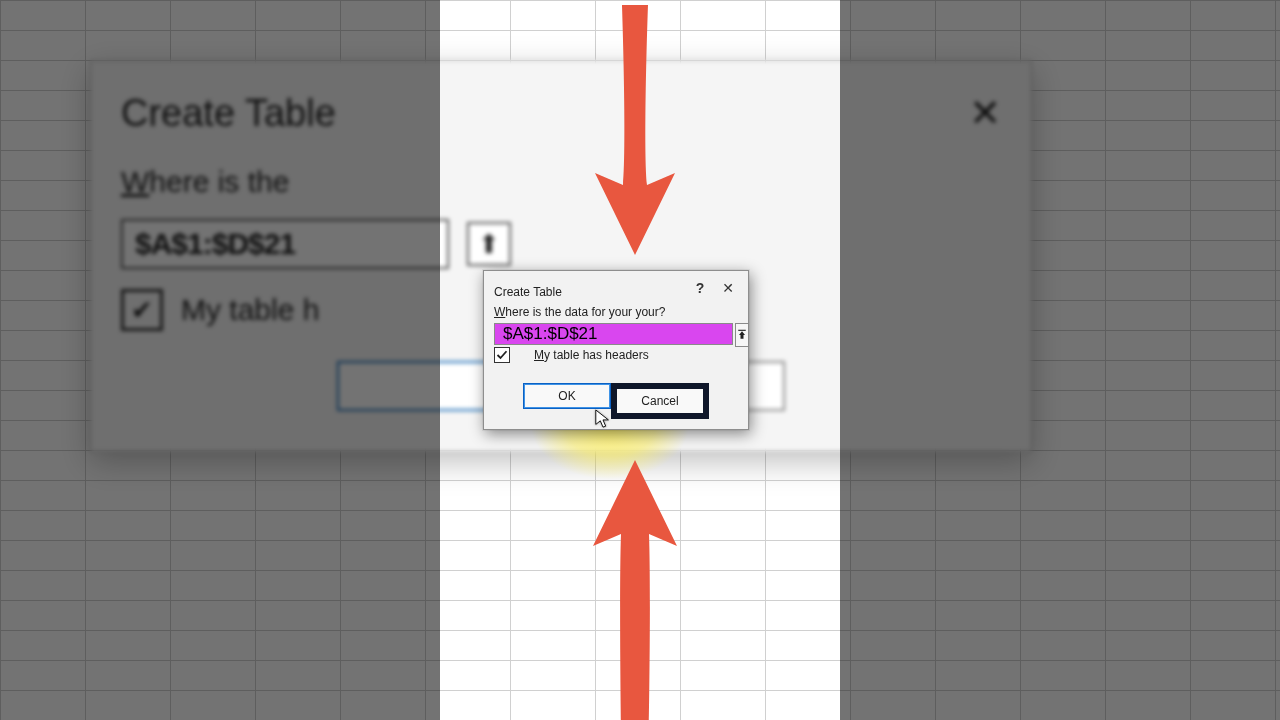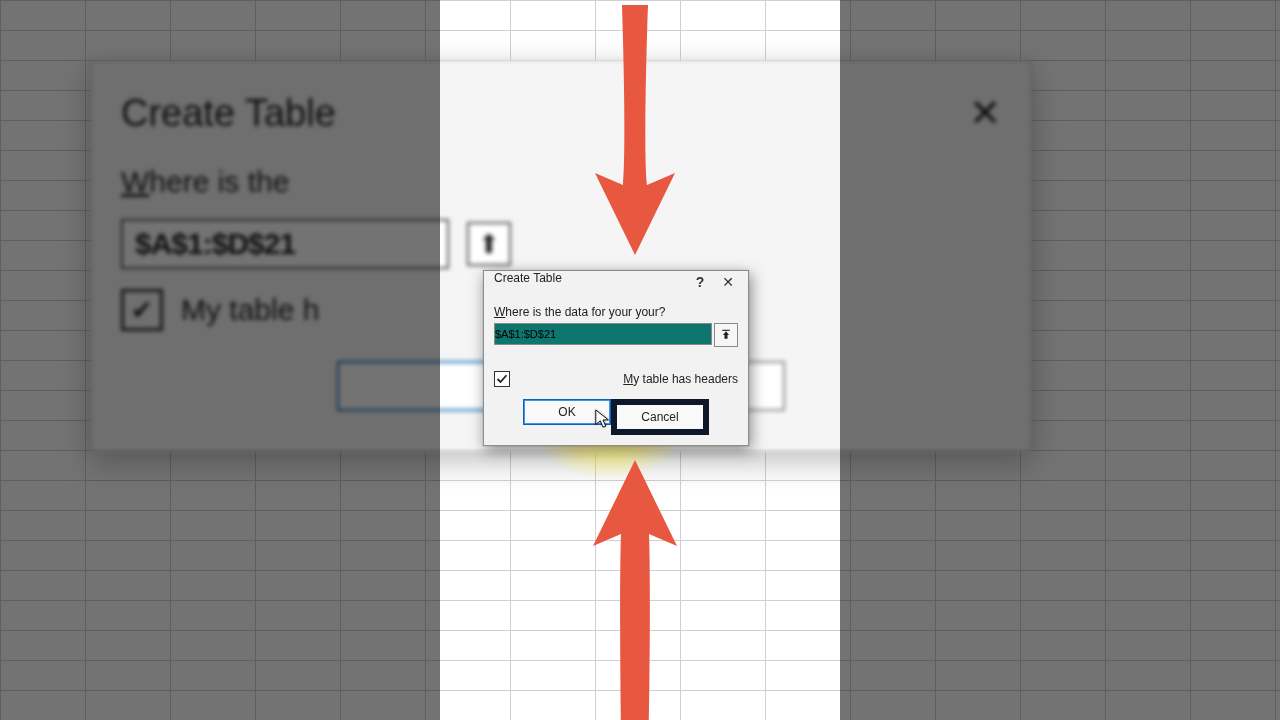--- a/index.html
+++ b/index.html
@@ -46,35 +46,35 @@
   
   .dialog{
     position:absolute;
     left:483px;top:270px;
     width:264px;
     background:#f2f2f2;
     border:1px solid #8e8e8e;
     box-shadow:0 0 0 1px rgba(0,0,0,.05), 2px 4px 14px rgba(0,0,0,.45);
     font-size:12px;color:#222;
   }
-  .titlebar{display:flex;align-items:flex-start;height:28px;padding:0 6px 0 10px;}
+  .titlebar{display:flex;align-items:flex-end;height:28px;padding:0 6px 0 10px;}
   .titlebar .title{flex:1;font-size:12px;color:#222;}
   .titlebar .tbtn{width:28px;height:22px;display:flex;align-items:center;justify-content:center;font-size:14px;color:#333;}
   .titlebar .tbtn.help{font-weight:700;}
   .body{padding:6px 10px 10px 10px;}
   .prompt u{text-decoration:underline;}
   .range-row{display:flex;margin-top:4px;}
-  .range-input{flex:1;height:20px;border:1px solid #8a8a8a;background:#0f766e;padding:0 0;font-size:11px;font-family:inherit;color:#000;}
+  .range-input{flex:1;height:20px;border:1px solid #8a8a8a;background:#d946ef;padding:0 8px;font-size:17px;font-family:inherit;color:#000;}
   .range-pick{width:22px;height:22px;margin-left:2px;border:1px solid #8a8a8a;background:#f6f6f6;display:flex;align-items:center;justify-content:center;}
   .range-pick svg{width:12px;height:12px;}
-  .chk-row{display:flex;align-items:center;gap:12px;margin-top:24px;justify-content:space-between;}
+  .chk-row{display:flex;align-items:center;gap:24px;margin-top:0;}
   .chk{width:14px;height:14px;border:1px solid #333;background:#fff;display:flex;align-items:center;justify-content:center;}
   .chk svg{width:12px;height:12px;}
   .chk-label u{text-decoration:underline;}
-  .btn-row{display:flex;justify-content:center;margin-top:12px;}
+  .btn-row{display:flex;justify-content:center;margin-top:20px;}
   .btn{width:86px;height:24px;border:6px solid #0f172a;background:#f9f9f9;font-size:12px;display:flex;align-items:center;justify-content:center;cursor:default;}
   .btn.ok{border:1px solid #0b61c4;box-shadow:inset 0 0 0 1px #3f93e6;}
 
   
   .spot{position:absolute;left:530px;top:370px;width:160px;height:110px;background:radial-gradient(ellipse at center,rgba(255,240,90,.85) 0%,rgba(255,240,90,.55) 40%,rgba(255,240,90,0) 70%);pointer-events:none;}
 
   
   .arrow{position:absolute;left:575px;pointer-events:none;}
   .arrow.top{top:5px;}
   .arrow.bottom{top:450px;}

